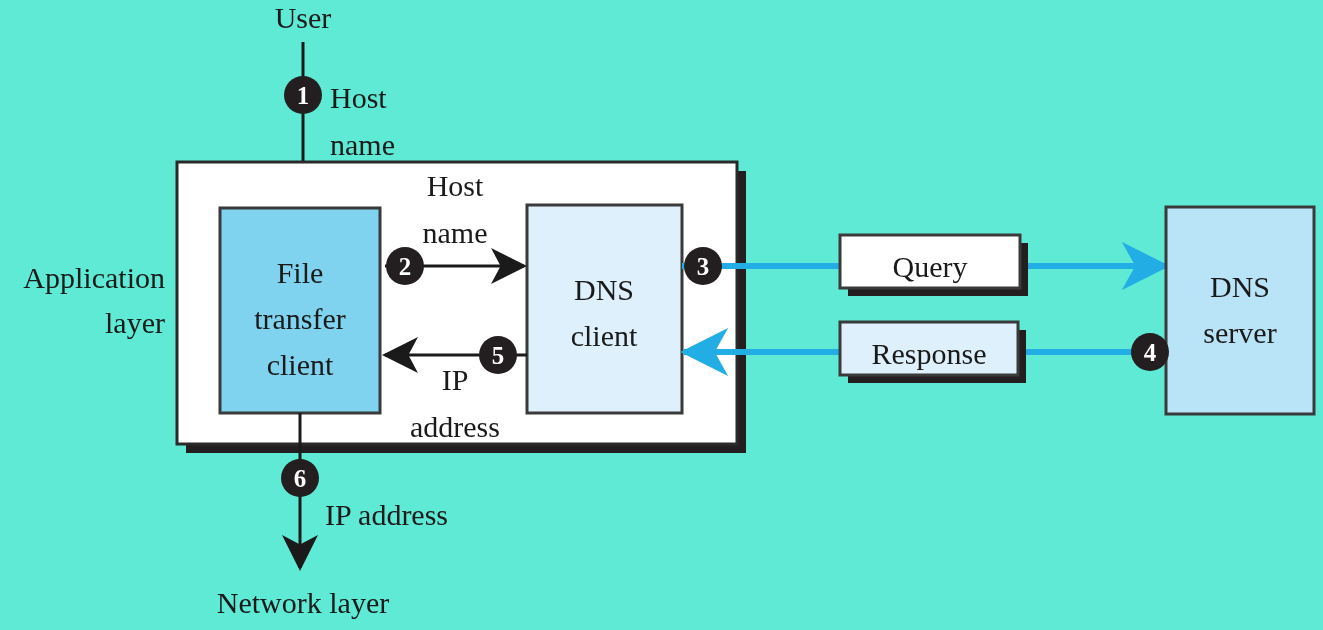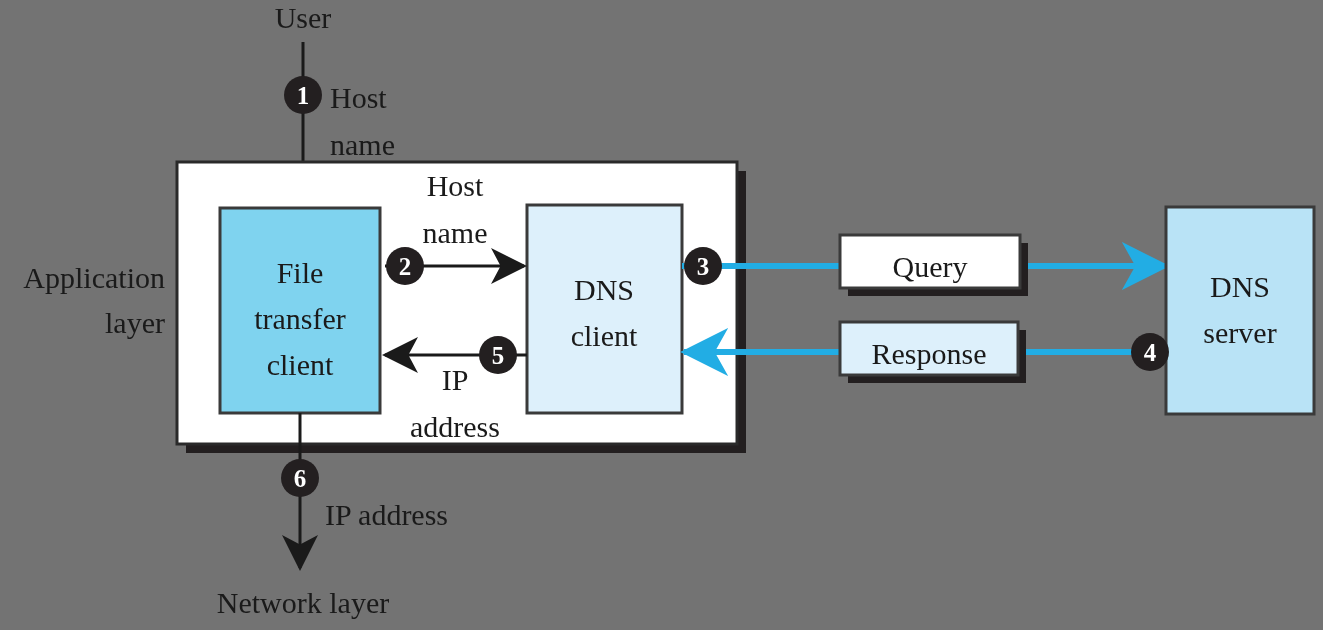--- a/index.html
+++ b/index.html
@@ -8,21 +8,21 @@
     background: #ffffff;
   }
   body {
     font-family: "Liberation Serif", "DejaVu Serif", serif;
   }
   #diagram-root {
     position: relative;
     width: 1323px;
     height: 630px;
     overflow: hidden;
-    background: #737373;
+    background: #5eead4;
   }
   svg.diagram {
     display: block;
     width: 1323px;
     height: 630px;
   }
   text {
     font-family: "Liberation Serif", "DejaVu Serif", serif;
     fill: #1a1a1a;
   }

